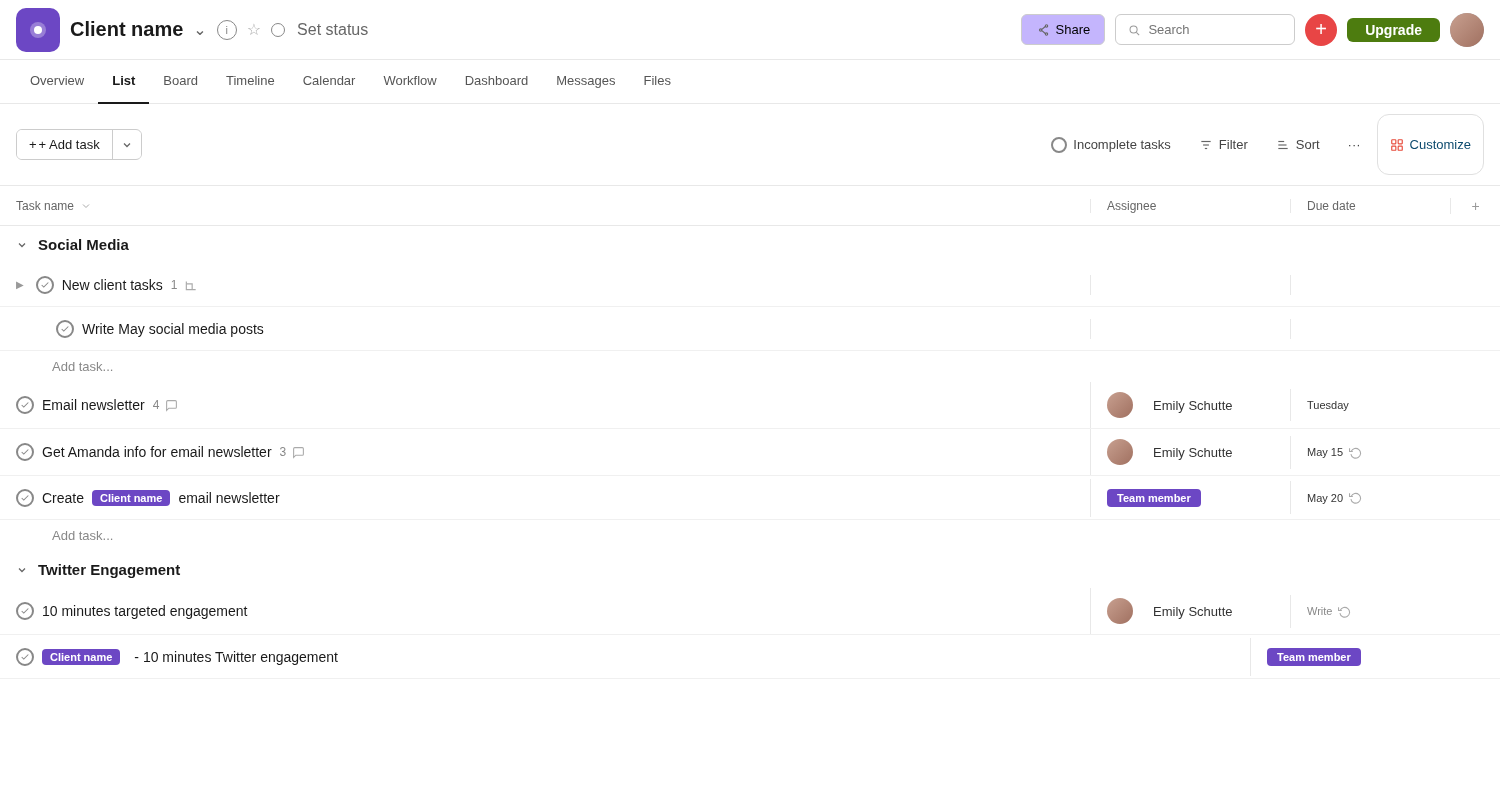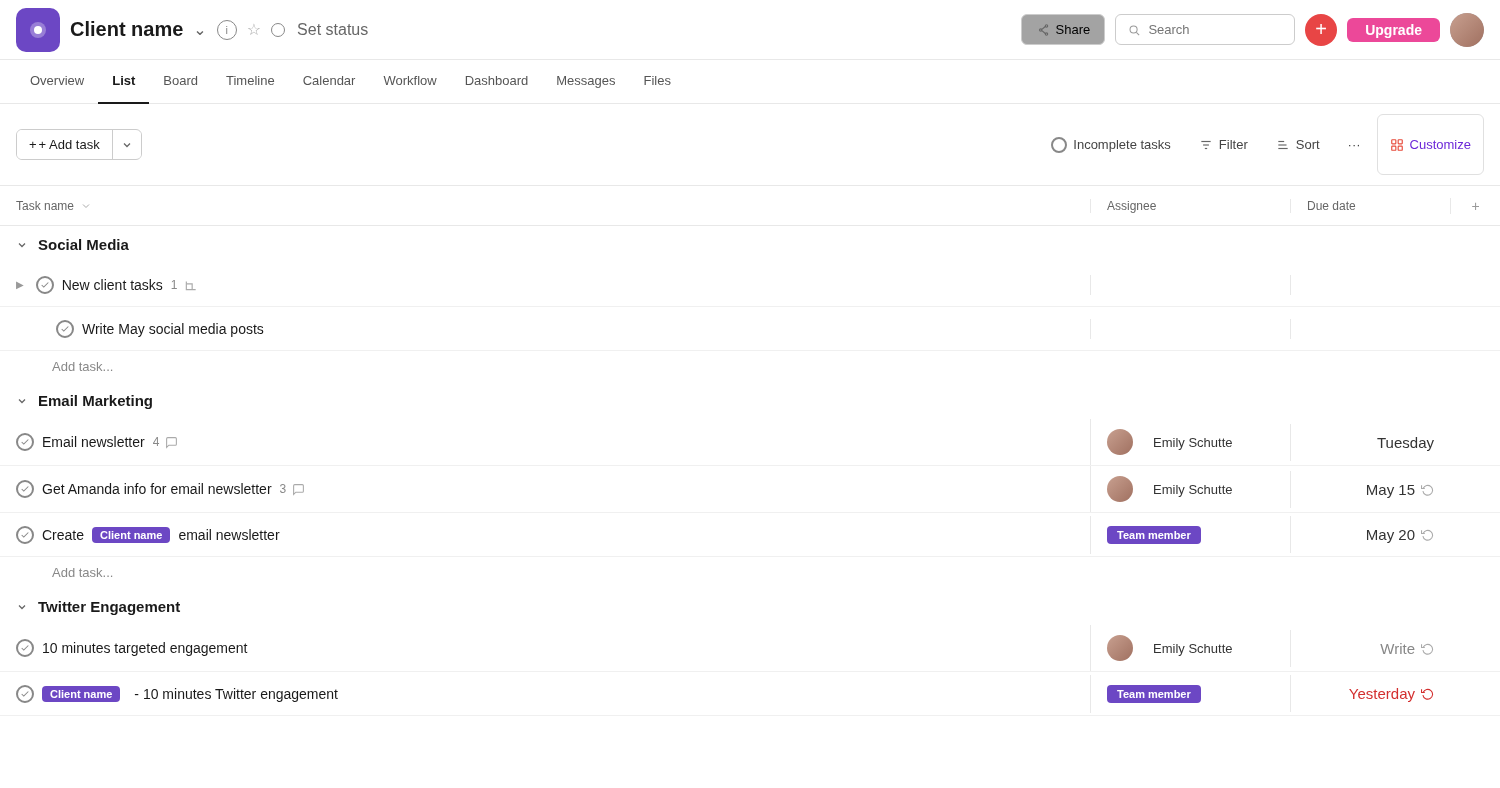--- a/index.html
+++ b/index.html
@@ -7,41 +7,41 @@
 
     
     .topbar { display: flex; align-items: center; height: 60px; padding: 0 16px; border-bottom: 1px solid #e8e8e8; gap: 10px; }
     .logo-box { width: 44px; height: 44px; background: #6c47c4; border-radius: 10px; display: flex; align-items: center; justify-content: center; flex-shrink: 0; }
     .logo-box svg { width: 24px; height: 24px; fill: white; }
     .project-name { font-size: 20px; font-weight: 700; color: #1a1a1a; }
     .topbar-icons { display: flex; align-items: center; gap: 10px; color: #666; }
     .topbar-icons span { cursor: pointer; font-size: 16px; }
     .set-status { display: flex; align-items: center; gap: 12px; color: #666; cursor: pointer; font-size: 13px; }
     .topbar-right { margin-left: auto; display: flex; align-items: center; gap: 10px; }
-    .share-btn { display: flex; align-items: center; gap: 6px; padding: 7px 14px; border: 1px solid #ccc; border-radius: 6px; background: #a3a3a3; cursor: pointer; font-size: 13px; font-weight: 500; }
+    .share-btn { display: flex; align-items: center; gap: 6px; padding: 7px 14px; border: 1px solid #ccc; border-radius: 6px; background: #c4b5fd; cursor: pointer; font-size: 13px; font-weight: 500; }
     .search-box { display: flex; align-items: center; gap: 8px; padding: 7px 12px; border: 1px solid #ccc; border-radius: 6px; background: #fff; width: 180px; }
     .search-box input { border: none; outline: none; font-size: 13px; width: 100%; background: transparent; color: #666; }
     .add-btn { width: 32px; height: 32px; background: #f55; border-radius: 50%; display: flex; align-items: center; justify-content: center; cursor: pointer; color: white; font-size: 20px; font-weight: 300; flex-shrink: 0; background: #e84545; }
-    .upgrade-btn { padding: 4px 18px; background: #ec4899; border: none; border-radius: 6px; color: white; font-weight: 600; font-size: 14px; cursor: pointer; }
+    .upgrade-btn { padding: 4px 18px; background: #4d7c0f; border: none; border-radius: 6px; color: white; font-weight: 600; font-size: 14px; cursor: pointer; }
     .avatar { width: 34px; height: 34px; border-radius: 50%; background: #b0a0a0; overflow: hidden; display: flex; align-items: center; justify-content: center; }
     .avatar-img { width: 34px; height: 34px; border-radius: 50%; background: linear-gradient(135deg, #c8a090 0%, #a07060 100%); }
 
     
     .nav-tabs { display: flex; align-items: center; padding: 0 16px; border-bottom: 1px solid #e8e8e8; height: 44px; gap: 0; }
     .nav-tab { padding: 0 14px; height: 44px; display: flex; align-items: center; font-size: 13px; color: #555; cursor: pointer; border-bottom: 2px solid transparent; white-space: nowrap; }
     .nav-tab.active { color: #1a1a1a; font-weight: 700; border-bottom: 2px solid #1a1a1a; }
 
     
     .toolbar { display: flex; align-items: center; padding: 10px 16px; border-bottom: 1px solid #e8e8e8; gap: 10px; }
     .add-task-btn { display: flex; align-items: center; gap: 0; border: 1px solid #ccc; border-radius: 6px; overflow: hidden; cursor: pointer; }
     .add-task-main { display: flex; align-items: center; gap: 6px; padding: 7px 12px; font-size: 13px; font-weight: 500; background: #fff; border-right: 1px solid #ccc; }
     .add-task-dropdown { padding: 7px 8px; background: #fff; display: flex; align-items: center; }
     .toolbar-right { margin-left: auto; display: flex; align-items: center; gap: 4px; }
     .toolbar-btn { display: flex; align-items: center; gap: 6px; padding: 6px 12px; border-radius: 6px; cursor: pointer; font-size: 13px; color: #444; }
-    .customize-btn { display: flex; align-items: center; gap: 6px; padding: 22px 12px; border: 1px solid #e0e0e0; border-radius: 6px; cursor: pointer; font-size: 13px; color: #6d28d9; }
+    .customize-btn { display: flex; align-items: center; gap: 6px; padding: 22px 12px; border: 1px solid #e0e0e0; border-radius: 12px; cursor: pointer; font-size: 13px; color: #0c4a6e; }
 
     
     .table-header { display: flex; align-items: center; height: 40px; border-bottom: 1px solid #e8e8e8; background: #fff; }
     .col-task { flex: 1; padding: 0 16px; font-size: 12px; color: #666; display: flex; align-items: center; gap: 6px; }
     .col-assignee { width: 200px; padding: 0 16px; font-size: 12px; color: #666; border-left: 1px solid #e8e8e8; }
     .col-duedate { width: 160px; padding: 0 16px; font-size: 12px; color: #666; border-left: 1px solid #e8e8e8; }
     .col-add { width: 50px; border-left: 1px solid #e8e8e8; display: flex; align-items: center; justify-content: center; color: #999; cursor: pointer; }
 
     
     .section { }
@@ -52,21 +52,21 @@
     .task-row { display: flex; align-items: center; min-height: 44px; border-bottom: 1px solid #f0f0f0; }
     .task-cell { flex: 1; padding: 10px 16px; display: flex; align-items: center; gap: 8px; }
     .task-check { width: 18px; height: 18px; border-radius: 50%; border: 2px solid #888; display: flex; align-items: center; justify-content: center; flex-shrink: 0; cursor: pointer; color: transparent; }
     .task-name { font-size: 14px; color: #1a1a1a; }
     .task-badge { background: #6c47c4; color: white; font-size: 11px; font-weight: 600; padding: 2px 8px; border-radius: 4px; white-space: nowrap; }
     .task-meta { display: flex; align-items: center; gap: 6px; color: #888; font-size: 12px; }
     .expand-arrow { color: #999; cursor: pointer; font-size: 10px; margin-right: 4px; }
     .assignee-cell { width: 200px; padding: 10px 16px; border-left: 1px solid #e8e8e8; display: flex; align-items: center; gap: 20px; font-size: 13px; color: #333; text-align: center; }
     .assignee-avatar { width: 26px; height: 26px; border-radius: 50%; background: linear-gradient(135deg, #c8a090 0%, #a07060 100%); flex-shrink: 0; overflow: hidden; display: flex; align-items: center; justify-content: center; font-size: 10px; color: white; }
     .assignee-tag { background: #6c47c4; color: white; font-size: 11px; font-weight: 600; padding: 3px 10px; border-radius: 4px; }
-    .duedate-cell { width: 160px; padding: 10px 16px; border-left: 1px solid #e8e8e8; font-size: 15px; color: #333; display: flex; align-items: center; gap: 6px; justify-content: flex-end; }
+    .duedate-cell { width: 160px; padding: 10px 16px; border-left: 1px solid #e8e8e8; font-size: 11px; color: #333; display: flex; align-items: center; gap: 6px; }
     .duedate-cell.overdue { color: #d32f2f; }
     .duedate-cell.today { color: #888; }
     .add-col { width: 50px; border-left: 1px solid #e8e8e8; }
 
     .add-task-row { padding: 8px 16px 8px 52px; color: #888; font-size: 13px; cursor: pointer; }
 
     .subtask-indent { padding-left: 40px; }
 
     
     .incomplete-badge { display: flex; align-items: center; gap: 6px; font-size: 13px; color: #444; }
@@ -235,26 +235,20 @@
     </div>
     <div class="assignee-cell"></div>
     <div class="duedate-cell"></div>
     <div class="add-col"></div>
   </div>
 
   <div class="add-task-row">Add task...</div>
 </div>
 
 <div class="section">
-  <div class="section-header">
-    <svg width="12" height="12" viewBox="0 0 24 24" fill="none" stroke="#666" stroke-width="2.5">
-        <polyline points="6 9 12 15 18 9"></polyline>
-      </svg>
-    <span class="section-title">Email Marketing</span>
-  </div>
 
   <div class="task-row">
     <div class="task-cell">
       <div class="task-check">
         <svg width="10" height="10" viewBox="0 0 24 24" fill="none" stroke="#888" stroke-width="2.5">
             <polyline points="20 6 9 17 4 12"></polyline>
           </svg>
       </div>
       <span class="task-name">Email newsletter</span>
       <span class="task-meta">
@@ -367,22 +361,15 @@
         <svg width="10" height="10" viewBox="0 0 24 24" fill="none" stroke="#888" stroke-width="2.5">
             <polyline points="20 6 9 17 4 12"></polyline>
           </svg>
       </div>
       <span class="task-badge">Client name</span>
       <span class="task-name" style="margin-left:6px;">- 10 minutes Twitter engagement</span>
     </div>
     <div class="assignee-cell">
       <span class="assignee-tag">Team member</span>
     </div>
-    <div class="duedate-cell overdue">
-      <span>Yesterday</span>
-      <svg width="13" height="13" viewBox="0 0 24 24" fill="none" stroke="#d32f2f" stroke-width="2">
-          <polyline points="1 4 1 10 7 10"></polyline>
-          <path d="M3.51 15a9 9 0 1 0 .49-4.95"></path>
-        </svg>
-    </div>
     <div class="add-col"></div>
   </div>
 </div>
 
 </body></html>

